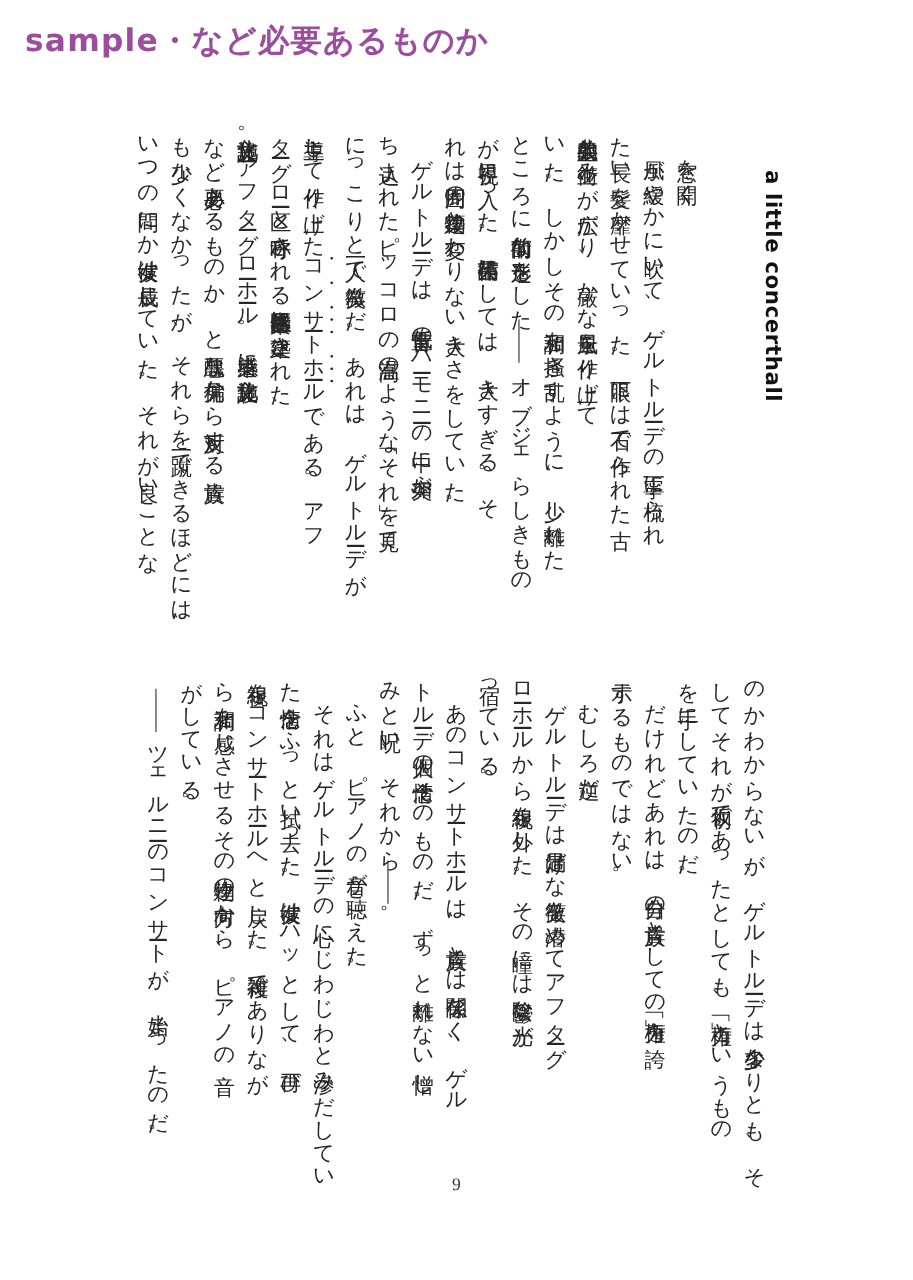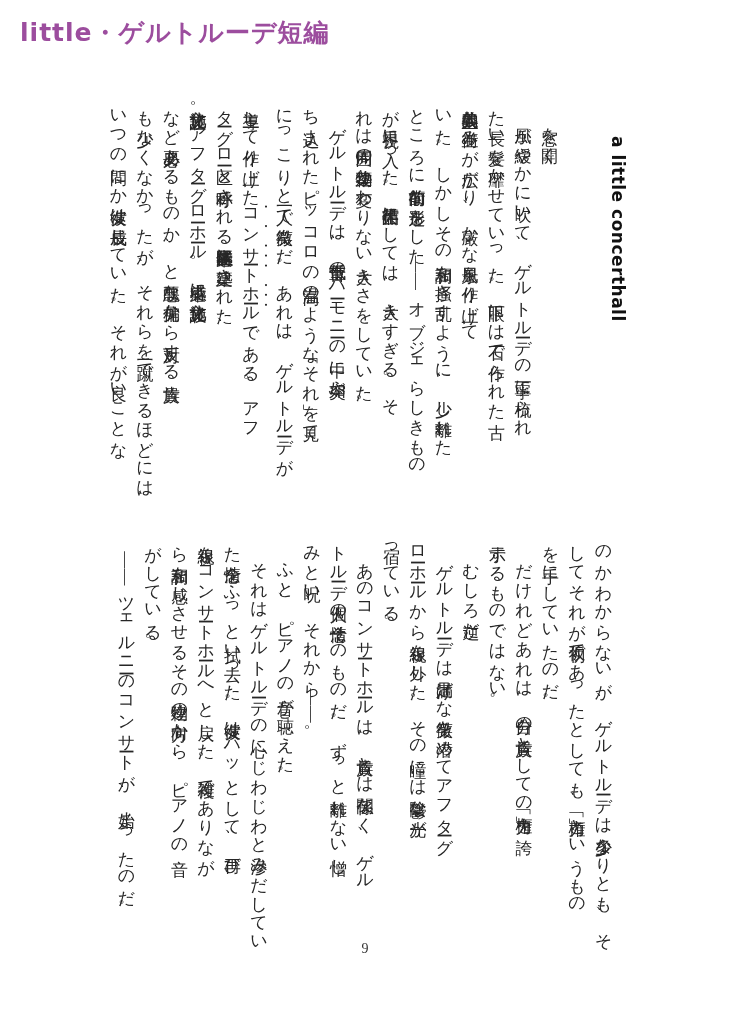--- a/index.html
+++ b/index.html
@@ -73,21 +73,21 @@
     text-align: center;
     font-size: 14px;
     color: #333333;
   }
 </style>
 </head>
 <body>
 
 <div id="page">
 
-  <div class="header-title" style="color: rgb(156, 77, 158);">little・ゲルトルーデ短編</div>
+  <div class="header-title" style="color: rgb(156, 77, 158);">sample・など必要あるものか</div>
 
   <div class="section-title">a little concerthall</div>
 
   <div class="text-block block-upper" style="color: rgb(38, 38, 38);">
       <div class="tline"><span>　窓を開く。</span></div>
       <div class="tline"><span>　風が緩やかに吹いて、ゲルトルーデの丁寧に梳られ</span></div>
       <div class="tline"><span>た長い髪を靡かせていった。眼下には石で作られた古</span></div>
       <div class="tline"><span>典主義的な街並みが広がり、厳かな風景を作り上げて</span></div>
       <div class="tline"><span>いた。しかしその調和を掻き乱すように、少し離れた</span></div>
       <div class="tline"><span>ところに前衛的な造形をした——オブジェらしきもの</span></div>

